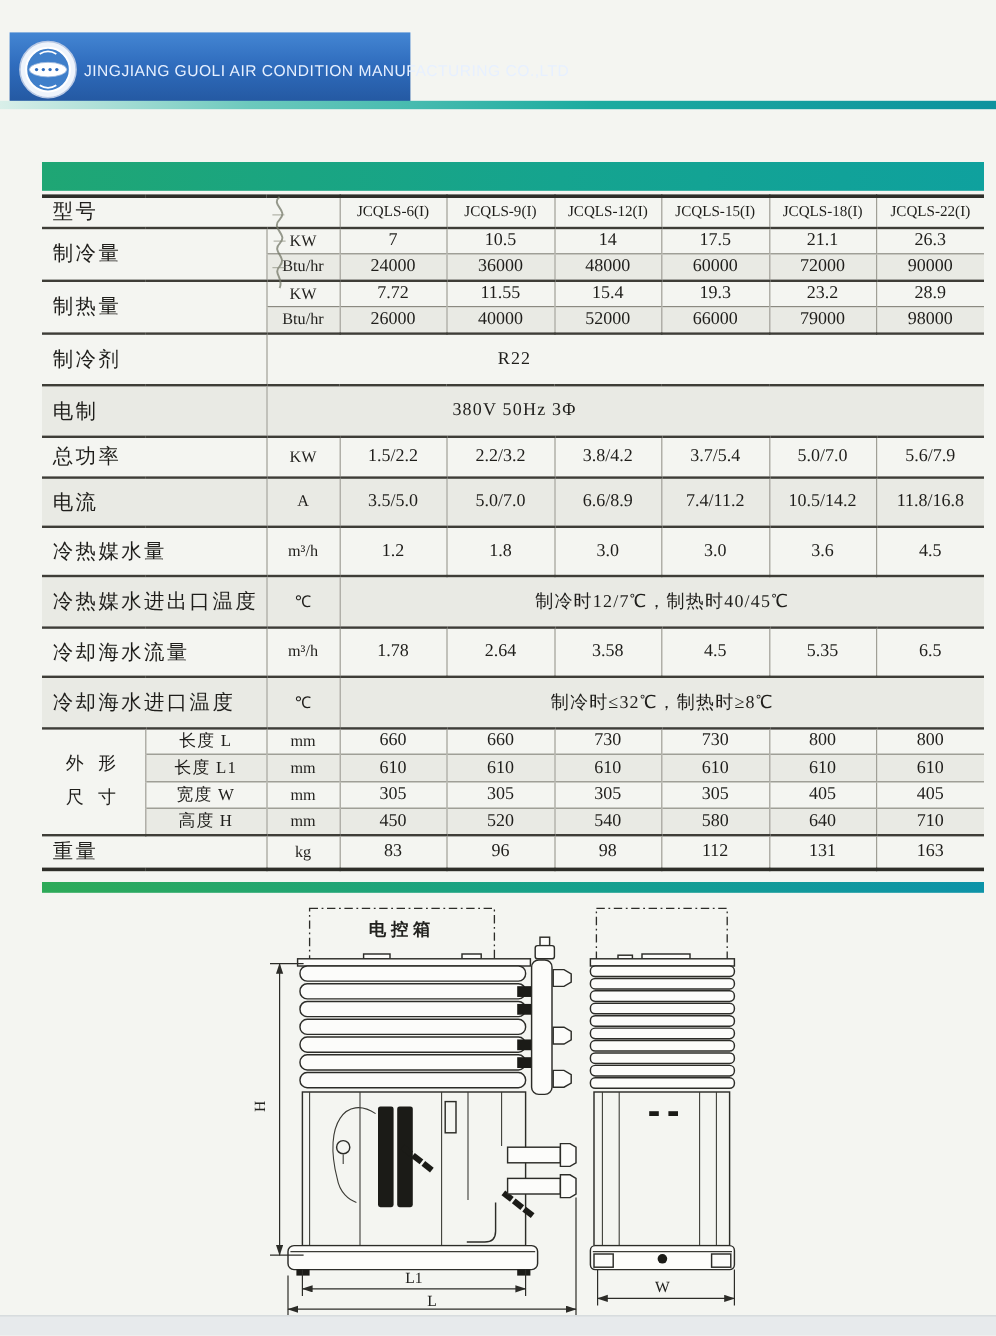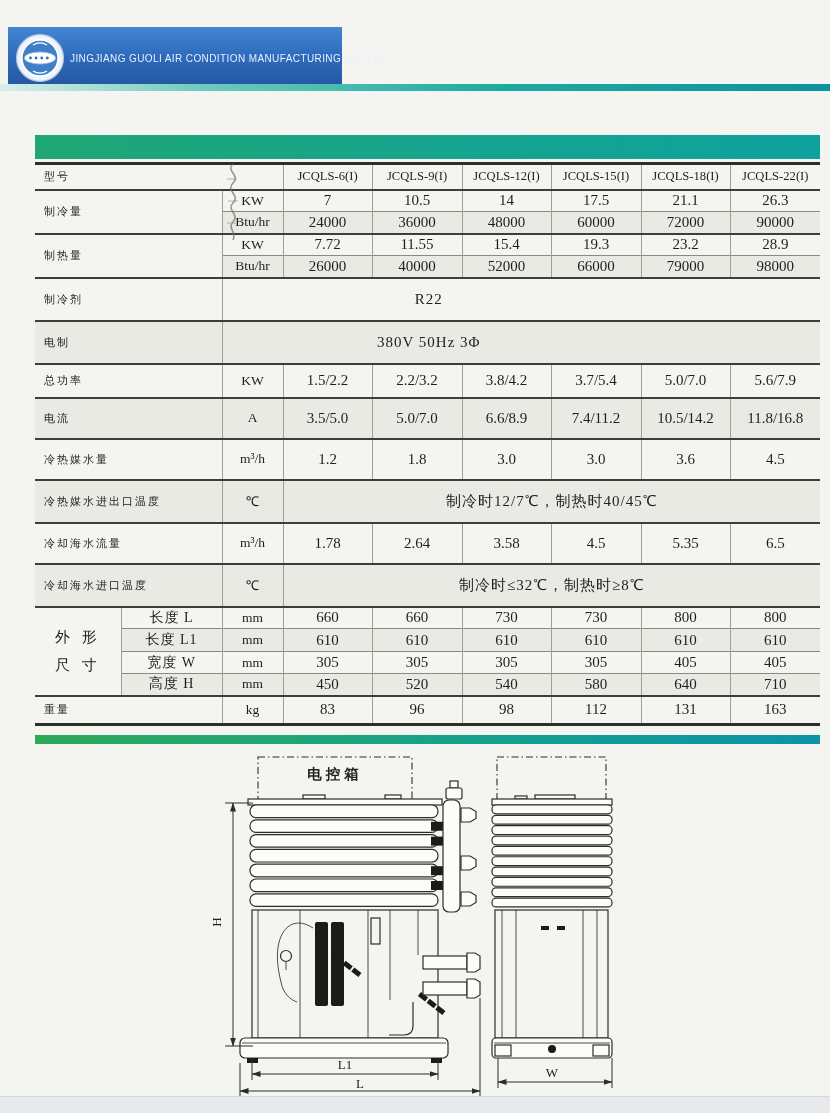--- a/index.html
+++ b/index.html
@@ -8,21 +8,21 @@
   .page{position:absolute;inset:0;}
 
   
   .banner{position:absolute;left:8px;top:27px;width:334px;height:63px;box-sizing:border-box;
           background:linear-gradient(180deg,#4486d3 0%,#2f6cbd 45%,#23579f 100%);
           border-bottom:2px solid #1c4a8d;display:flex;align-items:center;padding:0 4px 0 6px;}
   .logo{flex:0 0 auto;margin-right:4px;}
   .banner-text{flex:1;text-align:center;}
   .company-cn{color:#ffffff;font-family:"Liberation Sans",sans-serif;font-weight:bold;
               font-size:20px;letter-spacing:1px;text-shadow:0 1px 2px rgba(0,0,30,.4);white-space:nowrap;}
-  .company-en{color:#e7f0ff;font-family:"Liberation Sans",sans-serif;font-size:10px;
+  .company-en{color:#e7f0ff;font-family:"Liberation Sans",sans-serif;font-size:13px;
               letter-spacing:.4px;margin-top:2px;white-space:nowrap;}
   .page-title{position:absolute;right:12px;top:42px;font-family:"Liberation Sans",sans-serif;
               font-weight:bold;font-size:21px;color:#101010;letter-spacing:2px;}
   .header-rule{position:absolute;left:0;top:84px;width:830px;height:7px;
                background:linear-gradient(90deg,#d9efe9 0%,#6cc9bd 25%,#1cab9f 60%,#0d929e 100%);}
 
   
   .band-top{position:absolute;left:35px;top:135px;width:785px;height:24px;
             background:linear-gradient(90deg,#1fa674 0%,#15a48f 55%,#0fa19e 100%);}
   .band-bottom{position:absolute;left:35px;top:735px;width:785px;height:9px;
@@ -30,21 +30,21 @@
 
   
   .spec-table{position:absolute;left:35px;top:162px;width:785px;border-collapse:collapse;
               table-layout:fixed;border-top:3px solid #2e2e29;border-bottom:3px solid #2e2e29;}
   .spec-table td{border-left:1px solid #a09f96;padding:0;text-align:center;vertical-align:middle;
                  font-size:15px;color:#1f1e1b;overflow:hidden;white-space:nowrap;}
   .spec-table td.c-first{border-left:none;}
   .spec-table tr.major > td{border-top:2px solid #3e3d37;}
   .spec-table tr.minor > td{border-top:1px solid #8b8a81;}
   .spec-table tr.tint{background:#e9eae4;}
-  .spec-table td.lab{text-align:left;padding-left:9px;letter-spacing:2px;font-size:11px;}
+  .spec-table td.lab{text-align:left;padding-left:9px;letter-spacing:2px;font-size:17px;}
   .spec-table td.dimlab{text-align:center;padding-left:0;letter-spacing:4px;line-height:1.9;white-space:normal;}
   .spec-table td.sublab{font-size:14px;letter-spacing:1px;}
   .spec-table td.unit{font-size:13.5px;}
   .spec-table td.model{font-size:12.6px;}
   .spec-table td.spanv{letter-spacing:1px;}
   .spec-table td.shiftl{padding-right:185px;}
 
   
   .artifact{position:absolute;left:221px;top:161px;}
 

